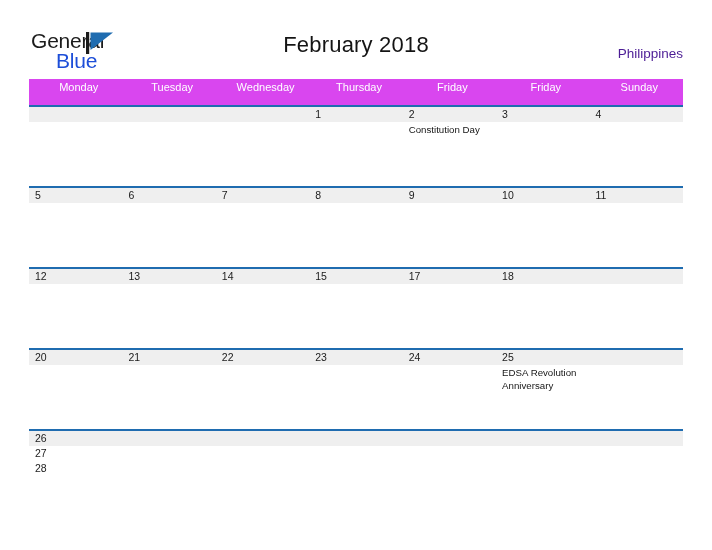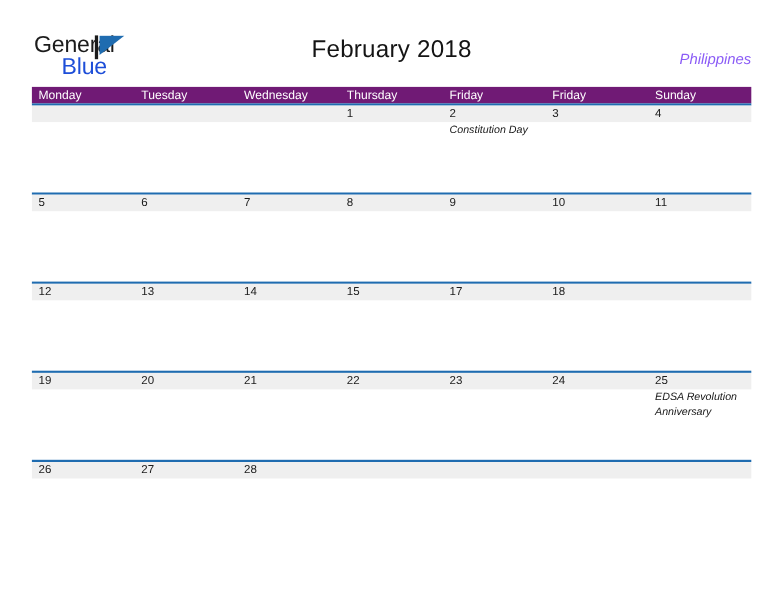--- a/index.html
+++ b/index.html
@@ -77,37 +77,37 @@
     font-weight: normal;
     color: #141414;
     letter-spacing: 0.2px;
   }
 
   .region {
     position: absolute;
     right: 29px;
     top: 46px;
     font-size: 13.5px;
-    color: #8b5cf6;
-    font-style: italic;
+    color: #4c1d95;
   }
 
   
   .calendar {
     position: absolute;
     left: 29px;
     top: 79px;
     width: 654px;
   }
 
   .dow-row {
     display: flex;
     width: 654px;
-    height: 15px;
-    background: #701a75;
+    height: 26px;
+    background: #d946ef;
+    text-align: center;
   }
   .dow-cell {
     width: 93.43px;
     box-sizing: border-box;
     padding-left: 6px;
     font-size: 11px;
     line-height: 17px;
     color: #ffffff;
     white-space: nowrap;
     overflow: hidden;
@@ -144,30 +144,30 @@
     z-index: 2;
   }
   .day-num {
     font-size: 10.5px;
     line-height: 15px;
     color: #1a1a1a;
     height: 15px;
   }
   .day-events {
     margin-top: 2px;
-    font-style: italic;
   }
   .event {
     font-size: 9.7px;
     line-height: 12.5px;
     color: #161616;
     word-wrap: break-word;
   }
   .week:last-child .week-body {
     height: 32px;
+    flex-direction: column;
   }
 </style>
 </head>
 <body>
 
 <div class="page">
 
   <div class="header">
 
     <div class="logo">
@@ -276,23 +276,20 @@
             <div class="day-cell">
               <div class="day-num">18</div>
             </div>
           </div>
         </div>
         <div class="week">
           <div class="week-topline"></div>
           <div class="week-body">
             <div class="week-band"></div>
             <div class="day-cell">
-              <div class="day-num">19</div>
-            </div>
-            <div class="day-cell">
               <div class="day-num">20</div>
             </div>
             <div class="day-cell">
               <div class="day-num">21</div>
             </div>
             <div class="day-cell">
               <div class="day-num">22</div>
             </div>
             <div class="day-cell">
               <div class="day-num">23</div>

